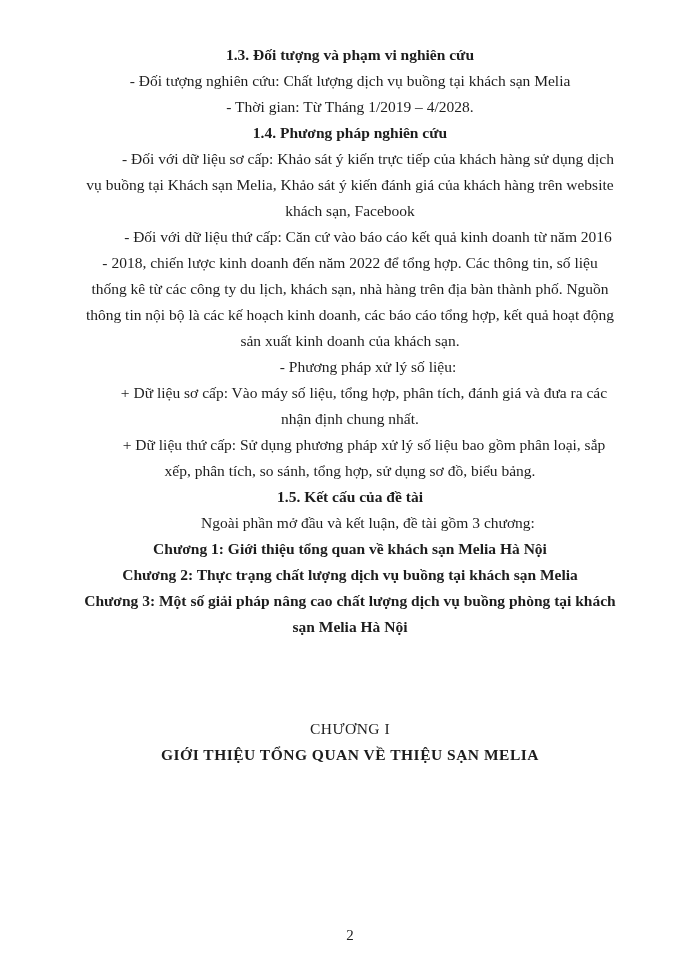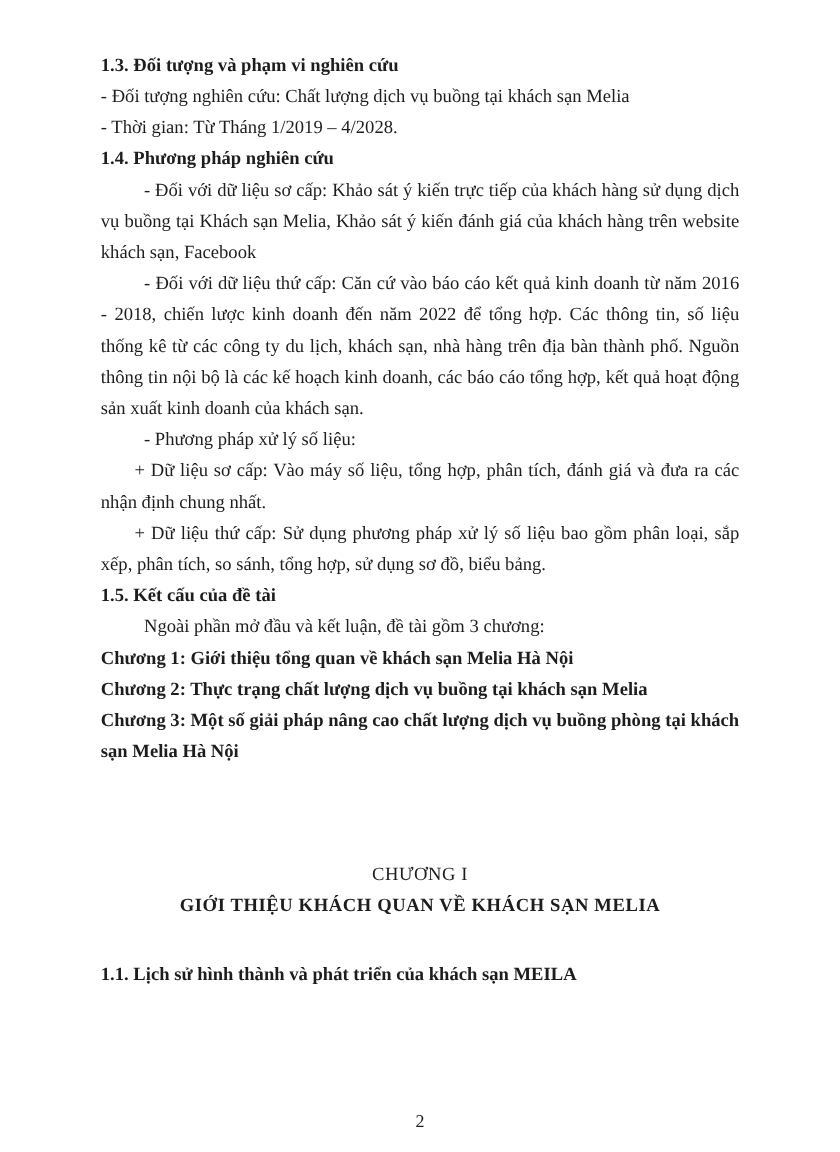--- a/index.html
+++ b/index.html
@@ -15,20 +15,21 @@
       position: relative;
       width: 700px;
       height: 960px;
       background: #ffffff;
       padding: 42px 84px 0 84px;
     }
     .page p {
       font-size: 15.5px;
       line-height: 26px;
       margin: 0;
+      text-align: center;
     }
     .h { font-weight: bold; }
     .just { text-align: justify; }
     .ind { text-indent: 36px; }
     .ind-sm { text-indent: 28px; }
     .shift { margin-left: 142px; }
     .chapter-title {
       text-align: center;
       font-weight: normal;
       margin-top: 76px !important;
@@ -79,20 +80,19 @@
   <p class="ind">Ngoài phần mở đầu và kết luận, đề tài gồm 3 chương:</p>
 
   <p class="h">Chương 1: Giới thiệu tổng quan về khách sạn Melia Hà Nội</p>
 
   <p class="h">Chương 2: Thực trạng chất lượng dịch vụ buồng tại khách sạn Melia</p>
 
   <p class="h just">Chương 3: Một số giải pháp nâng cao chất lượng dịch vụ buồng phòng tại khách sạn Melia Hà Nội</p>
 
   <p class="chapter-title">CHƯƠNG I</p>
 
-  <p class="chapter-sub">GIỚI THIỆU KHÁCH QUAN VỀ KHÁCH SẠN MELIA</p>
+  <p class="chapter-sub">GIỚI THIỆU TỔNG QUAN VỀ THIỆU SẠN MELIA</p>
 
-  <p class="h sec-11">1.1. Lịch sử hình thành và phát triển của khách sạn MEILA</p>
 
 
   <div class="footer-pageno">2</div>
 
 </div>
 
 </body></html>

